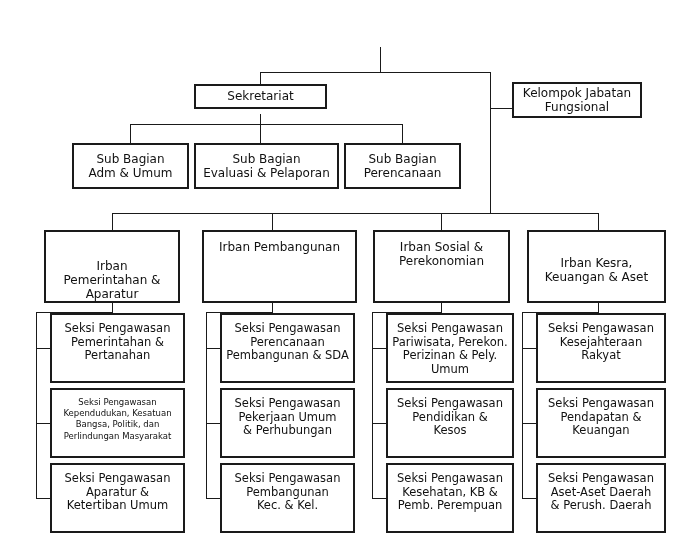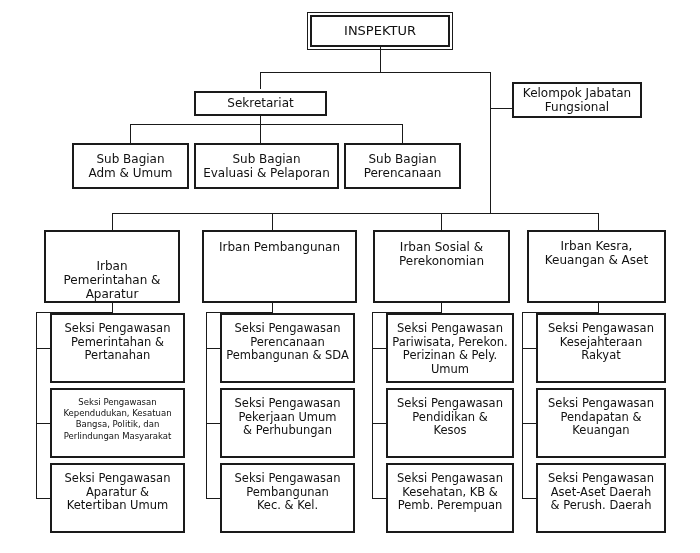--- a/index.html
+++ b/index.html
@@ -68,29 +68,26 @@
   <div class="line hline" style="left:372px;top:423px;width:14px;"></div>
   <div class="line hline" style="left:372px;top:498px;width:14px;"></div>
 
   <div class="line vline" style="left:598px;top:303px;height:9px;"></div>
   <div class="line hline" style="left:522px;top:312px;width:77px;"></div>
   <div class="line vline" style="left:522px;top:312px;height:186px;"></div>
   <div class="line hline" style="left:522px;top:348px;width:14px;"></div>
   <div class="line hline" style="left:522px;top:423px;width:14px;"></div>
   <div class="line hline" style="left:522px;top:498px;width:14px;"></div>
 
-  <div class="box inspektur f13" style="left:310px;top:15px;width:140px;height:32px;">
-    <span>INSPEKTUR</span>
-  </div>
 
   <div class="box f12" style="left:512px;top:82px;width:130px;height:36px;">
     <span>Kelompok  Jabatan<br>Fungsional</span>
   </div>
 
-  <div class="box f12" style="left:194px;top:91px;width:133px;height:25px;">
+  <div class="box f12" style="left:194px;top:84px;width:133px;height:25px;">
     <span>Sekretariat</span>
   </div>
 
   <div class="box f12" style="left:72px;top:143px;width:117px;height:46px;">
     <span>Sub Bagian<br>Adm &amp; Umum</span>
   </div>
   <div class="box f12" style="left:194px;top:143px;width:145px;height:46px;">
     <span>Sub Bagian<br>Evaluasi &amp; Pelaporan</span>
   </div>
   <div class="box f12" style="left:344px;top:143px;width:117px;height:46px;">
@@ -99,21 +96,21 @@
 
   <div class="box f12" style="left:44px;top:230px;width:136px;height:73px;align-items:flex-end;">
     <span>Irban<br>Pemerintahan &amp;<br>Aparatur</span>
   </div>
   <div class="box topalign f12" style="left:373px;top:230px;width:137px;height:73px;padding-top:8px;">
     <span>Irban Sosial &amp;<br>Perekonomian</span>
   </div>
   <div class="box topalign f12" style="left:202px;top:230px;width:155px;height:73px;padding-top:8px;">
     <span>Irban Pembangunan</span>
   </div>
-  <div class="box topalign f12" style="left:527px;top:230px;width:139px;height:73px;padding-top:7px;">
+  <div class="box topalign f12" style="left:527px;top:230px;width:139px;height:73px;padding-top:24px;">
     <span>Irban Kesra,<br>Keuangan &amp; Aset</span>
   </div>
 
   <div class="box topalign f11" style="left:50px;top:313px;width:135px;height:70px;padding-top:7px;">
     <span>Seksi Pengawasan<br>Pemerintahan &amp;<br>Pertanahan</span>
   </div>
   <div class="box topalign f8" style="left:50px;top:388px;width:135px;height:70px;padding-top:7px;">
     <span>Seksi Pengawasan<br>Kependudukan, Kesatuan<br>Bangsa, Politik, dan<br>Perlindungan Masyarakat</span>
   </div>
   <div class="box topalign f11" style="left:50px;top:463px;width:135px;height:70px;padding-top:7px;">

